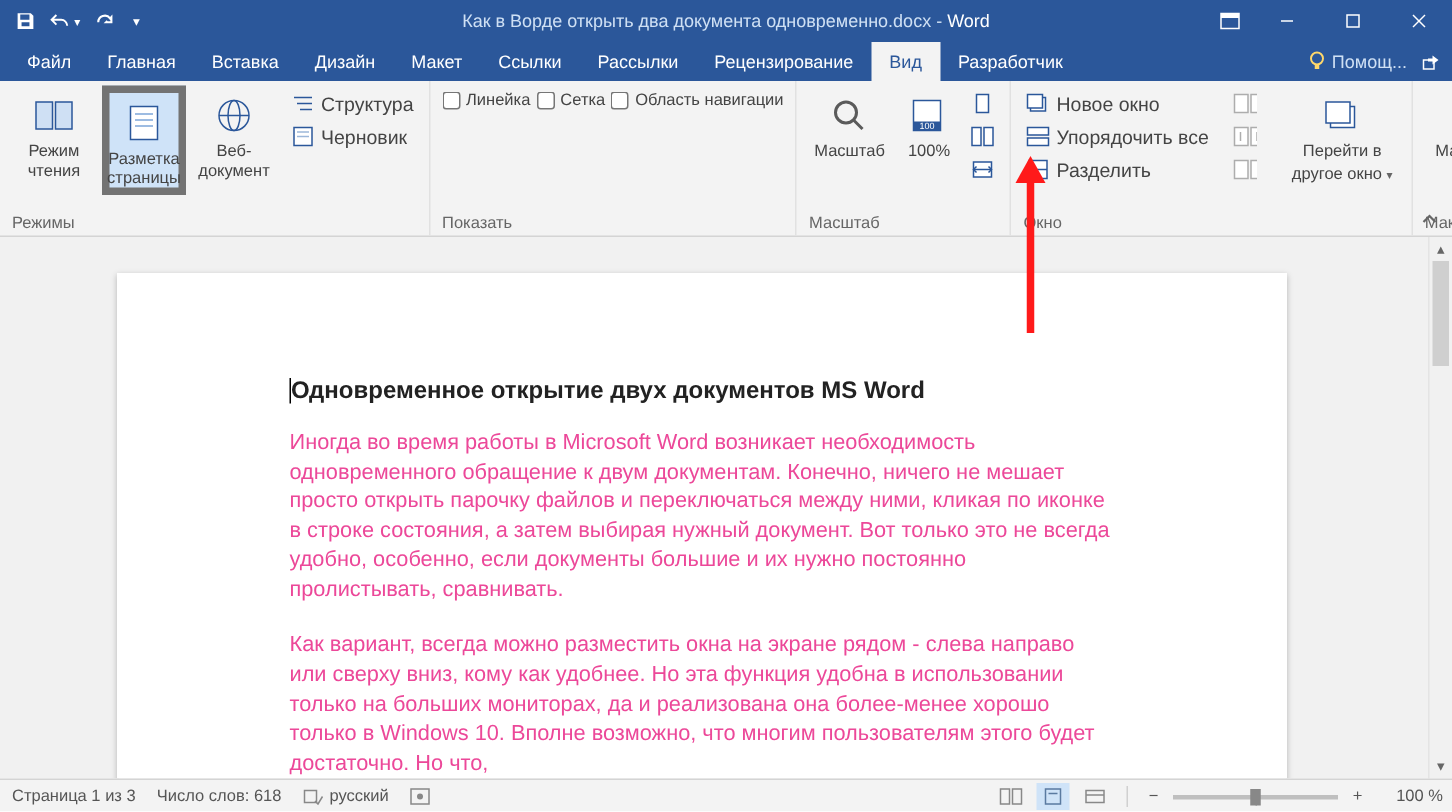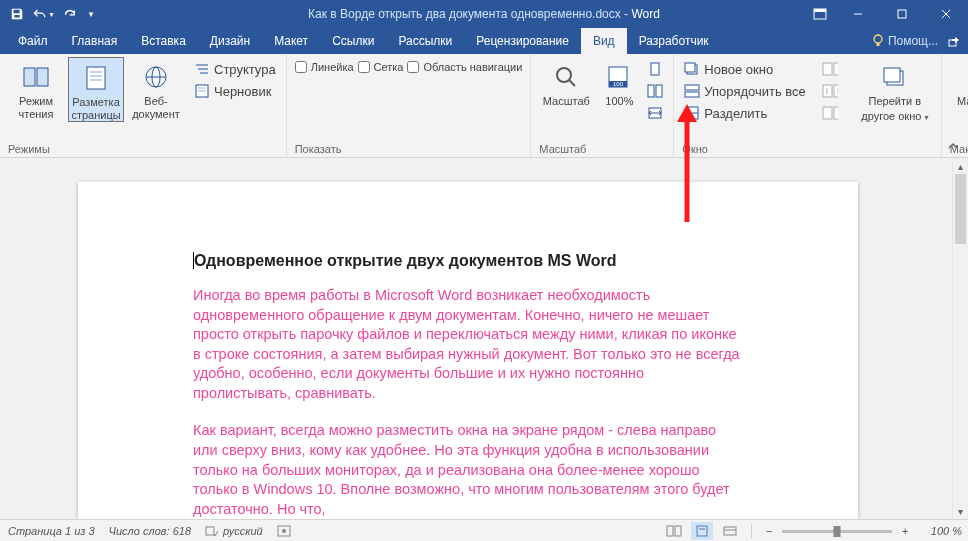--- a/index.html
+++ b/index.html
@@ -25,21 +25,21 @@
   .share-icon { width:20px; height:26px; display:flex; align-items:center; justify-content:center; }
 
   
   .ribbon { background:#f3f3f3; height:104px; border-bottom:1px solid #d4d4d4; display:flex; position:relative; }
   .group { border-right:1px solid #e1e1e1; padding:3px 8px 0 8px; display:flex; flex-direction:column; justify-content:space-between; }
   .group-label { font-size:11px; color:#666; padding-bottom:2px; }
   .group-body { display:flex; align-items:flex-start; gap:4px; flex:1; }
 
   .big-btn { width:56px; display:flex; flex-direction:column; align-items:center; justify-content:flex-start; padding-top:4px; gap:2px; text-align:center; font-size:11px; line-height:1.15; color:#444; }
   .big-btn .bicon { width:32px; height:32px; display:flex; align-items:center; justify-content:center; }
-  .big-btn.active { background:#cfe3f8; border:1px solid #737373; }
+  .big-btn.active { background:#cfe3f8; border:5px solid #737373; }
   .big-btn .dd { font-size:8px; color:#666; }
 
   .chk-col { display:flex; flex-direction:row; gap:4px; padding-top:4px; }
   .chk { display:flex; align-items:center; gap:4px; font-size:11px; color:#444; white-space:nowrap; }
   .chk input { width:12px; height:12px; }
 
   .small-btn-row { display:flex; flex-direction:column; gap:2px; padding-top:2px; }
   .small-btn { display:flex; align-items:center; gap:4px; font-size:13px; color:#444; padding:2px 2px; white-space:nowrap; }
   .small-btn .sicon { width:16px; height:16px; display:flex; align-items:center; justify-content:center; }
   .narrow-col { display:flex; flex-direction:column; gap:2px; padding-top:2px; }
@@ -55,21 +55,21 @@
 
   .page { position:absolute; left:78px; top:24px; width:780px; min-height:800px; background:#fff; box-shadow:0 1px 4px rgba(0,0,0,.25); padding:70px 115px 40px 115px; }
   .page h2 { font-size:16px; font-weight:bold; color:#222; margin-bottom:16px; font-family: Arial, sans-serif; }
   .page p { font-size:14.5px; color:#ec4899; line-height:1.35; margin-bottom:18px; font-family: Arial, sans-serif; }
   .cursor-mark { border-left:1px solid #000; padding-left:0; }
 
   
   .red-arrow { position:absolute; left:674px; top:104px; width:26px; height:120px; pointer-events:none; z-index:50; }
 
   
-  .statusbar { position:absolute; left:0; right:0; bottom:0; height:22px; background:#f3f3f3; border-top:1px solid #d4d4d4; display:flex; align-items:center; font-size:11px; color:#555;font-style:italic; }
+  .statusbar { position:absolute; left:0; right:0; bottom:0; height:22px; background:#f3f3f3; border-top:1px solid #d4d4d4; display:flex; align-items:center; font-size:11px; color:#555; }
   .sb-left { display:flex; align-items:center; gap:14px; padding-left:8px; }
   .sb-item { display:flex; align-items:center; gap:4px; }
   .sb-right { position:absolute; right:6px; top:0; height:22px; display:flex; align-items:center; gap:6px; }
   .view-btn { width:22px; height:18px; display:flex; align-items:center; justify-content:center; color:#666; }
   .view-btn.active { background:#cfe3f8; }
   .zoom-slider { width:110px; height:3px; background:#bfbfbf; position:relative; }
   .zoom-slider .bar { position:absolute; left:50%; top:-4px; width:1px; height:11px; background:#888; }
   .zoom-slider .thumb2 { position:absolute; left:50%; top:-4px; width:7px; height:11px; background:#888; transform:translateX(-50%); }
   .zoom-btn { width:14px; text-align:center; color:#555; }
   .sb-sep { width:1px; height:14px; background:#d0d0d0; margin:0 4px; }

